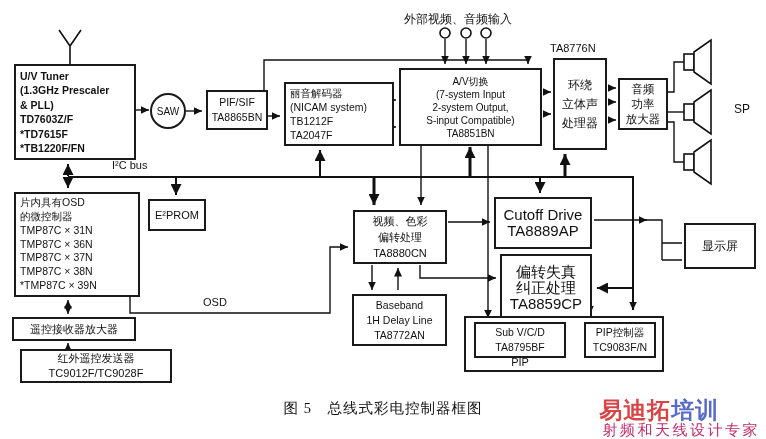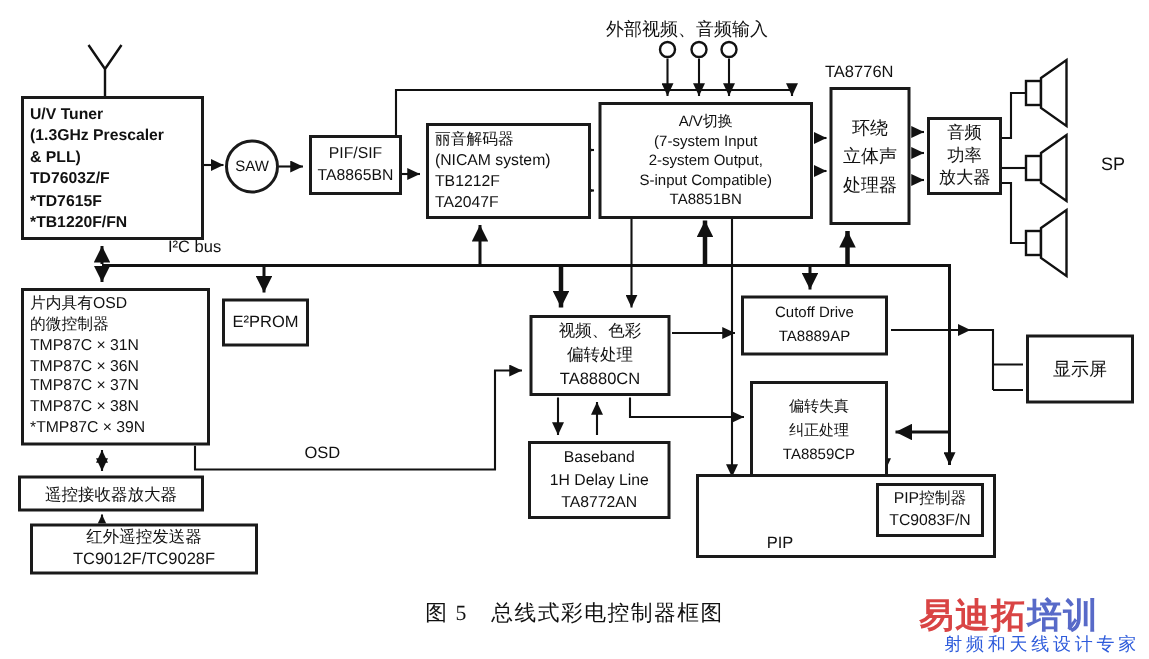--- a/index.html
+++ b/index.html
@@ -19,39 +19,39 @@
   #nicam{left:284px;top:82px;width:110px;height:64px;font-size:10.5px;line-height:14px;}
   #av{left:399px;top:68px;width:143px;height:78px;font-size:10px;line-height:13px;}
   #surround{left:553px;top:58px;width:54px;height:92px;font-size:12px;line-height:19px;}
   #amp{left:618px;top:78px;width:50px;height:52px;font-size:11.5px;line-height:15px;}
   #micro{left:14px;top:192px;width:126px;height:105px;font-size:10.5px;line-height:13.8px;}
   #eprom{left:148px;top:199px;width:58px;height:32px;font-size:11px;}
   #rcamp{left:12px;top:317px;width:124px;height:24px;font-size:11px;}
   #ir{left:20px;top:349px;width:152px;height:34px;font-size:11px;line-height:15px;}
   #video{left:353px;top:210px;width:94px;height:54px;font-size:11px;line-height:16px;}
   #baseband{left:352px;top:294px;width:95px;height:52px;font-size:10.5px;line-height:15px;}
-  #cutoff{left:494px;top:197px;width:98px;height:40px;font-size:10px;line-height:16px;}
-  #defl{left:500px;top:254px;width:92px;height:68px;font-size:10px;line-height:16px;}
+  #cutoff{left:494px;top:197px;width:98px;height:52px;font-size:15px;line-height:16px;}
+  #defl{left:500px;top:254px;width:92px;height:68px;font-size:15px;line-height:16px;}
   #display{left:684px;top:223px;width:72px;height:46px;font-size:12px;}
   #pipouter{left:464px;top:316px;width:200px;height:56px;padding:0;}
   #subvcd{left:474px;top:322px;width:92px;height:36px;font-size:10.5px;line-height:15px;}
   #pipctrl{left:584px;top:322px;width:72px;height:36px;font-size:10.5px;line-height:15px;}
   #ext-label{left:404px;top:11px;font-size:12px;}
   #ta8776n-label{left:550px;top:42px;font-size:11px;}
   #i2c-label{left:112px;top:159px;font-size:11px;}
   #osd-label{left:203px;top:296px;font-size:11px;}
   #sp-label{left:734px;top:102px;font-size:12px;}
   #pip-label{left:498px;top:356px;width:44px;text-align:center;font-size:11px;z-index:2;}
   #caption{position:absolute;left:0;top:399px;width:100%;text-align:center;z-index:1;
            font-family:"Liberation Serif","DejaVu Serif",serif;font-size:14.5px;letter-spacing:1px;}
   #watermark{position:absolute;right:6px;bottom:2px;z-index:2;text-align:center;opacity:.92;}
   .wm-logo{font-size:23px;font-weight:bold;letter-spacing:1px;line-height:24px;}
   .wm-red{color:#d63535;}
   .wm-blue{color:#4a5ec4;}
-  .wm-tag{font-size:12px;color:#1d4ed8;letter-spacing:2.5px;line-height:15px;margin-left:44px;}
+  .wm-tag{font-size:15px;color:#be185d;letter-spacing:2.5px;line-height:15px;margin-left:44px;}
 </style>
 </head>
 <body>
 
 <div id="stage">
 
   <svg id="wires" width="766" height="439" viewBox="0 0 766 439">
     <defs>
       <marker id="ah" markerUnits="userSpaceOnUse" markerWidth="9" markerHeight="8" refX="8.5" refY="4" orient="auto">
         <path d="M0,0 L8.5,4 L0,8 Z" fill="#111"></path>
@@ -221,20 +221,24 @@
     <span>纠正处理</span>
     <span>TA8859CP</span>
   </div>
 
   <div class="block ce" id="display">
     <span>显示屏</span>
   </div>
 
   <div class="block" id="pipouter"></div>
 
+  <div class="block ce" id="subvcd">
+    <span>Sub V/C/D</span>
+    <span>TA8795BF</span>
+  </div>
 
   <div class="block ce" id="pipctrl">
     <span>PIP控制器</span>
     <span>TC9083F/N</span>
   </div>
 
   <div class="lbl" id="ext-label">外部视频、音频输入</div>
   <div class="lbl" id="ta8776n-label">TA8776N</div>
   <div class="lbl" id="i2c-label">I²C bus</div>
   <div class="lbl" id="osd-label">OSD</div>

